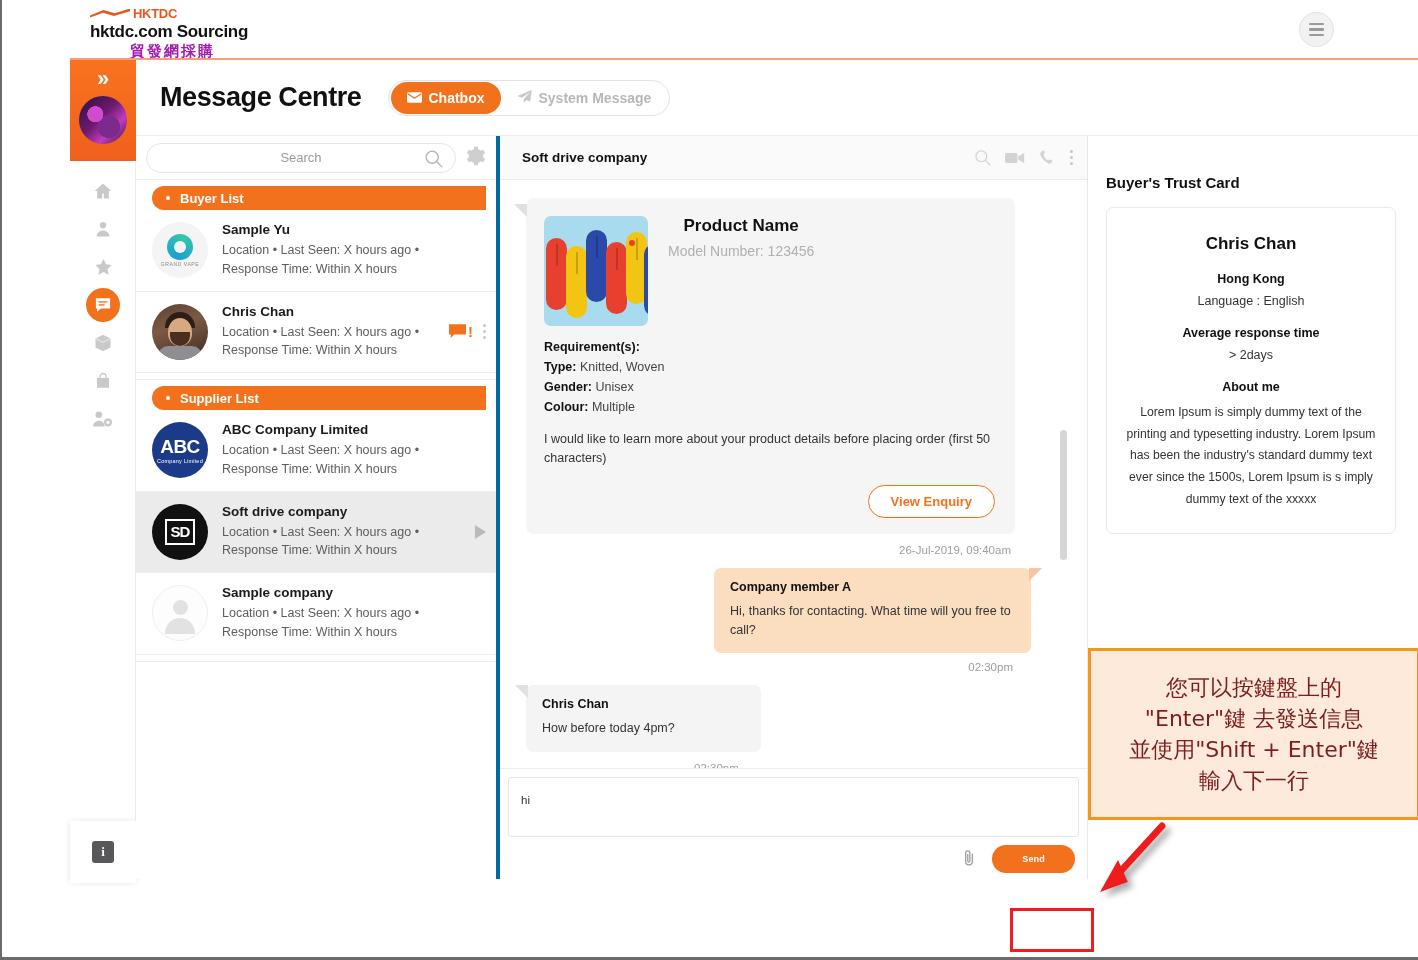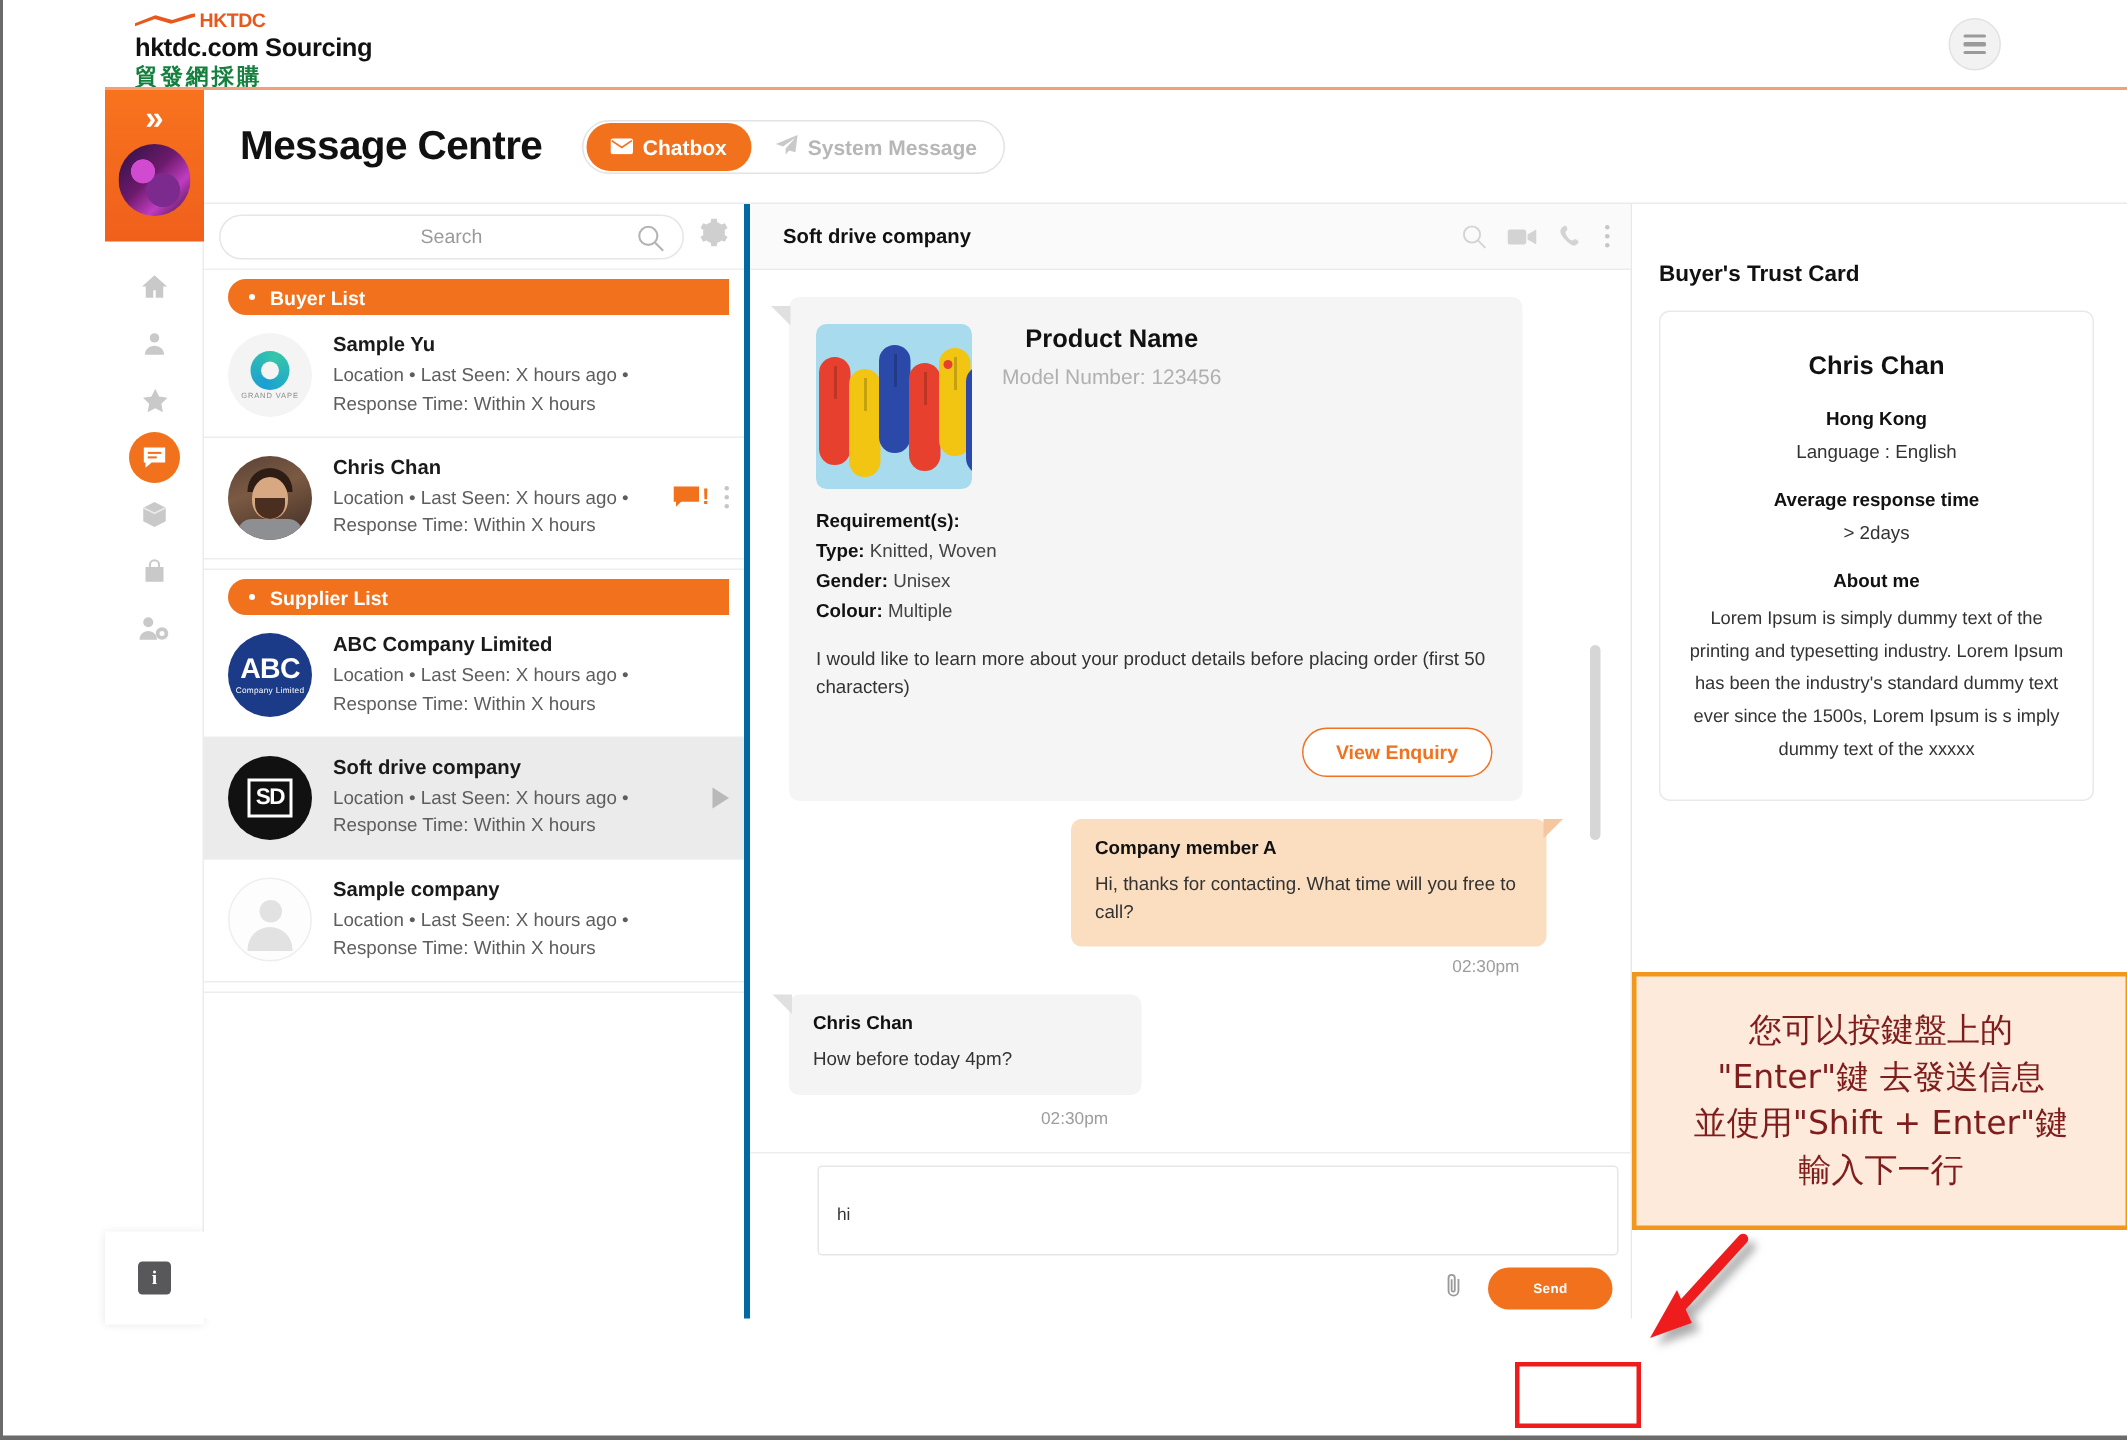--- a/index.html
+++ b/index.html
@@ -24,21 +24,21 @@
   }
   .brand-logo { display:flex; align-items:center; gap:3px; height:14px; }
   .logo-swoosh { width:40px; height:11px; position:relative; }
   .logo-swoosh:before{
     content:""; position:absolute; left:0; top:1px; width:40px; height:9px;
     background:#e8571c;
     clip-path: polygon(0% 78%, 34% 18%, 62% 54%, 100% 0%, 100% 30%, 60% 82%, 33% 46%, 0% 100%);
   }
   .logo-hktdc { font:bold 13px "Liberation Sans", sans-serif; color:#e8571c; letter-spacing:-0.3px;}
   .brand-line1 { font:bold 17px "Liberation Sans", sans-serif; color:#111; margin-top:2px; letter-spacing:-0.3px;}
-  .brand-line2 { font:bold 15px "DejaVu Sans", sans-serif; color:#15803d; letter-spacing:2px; margin-top:0px;}
+  .brand-line2 { font:bold 15px "DejaVu Sans", sans-serif; color:#a21caf; letter-spacing:2px; margin-top:0px;margin-left:40px;}
 
   .hamburger-btn {
     position:absolute; right:84px; top:12px; width:35px; height:35px;
     border-radius:50%; background:#f2f2f2; border:1px solid #e2e2e2;
     display:flex; flex-direction:column; justify-content:center; align-items:center; gap:3px;
   }
   .hamburger-btn i { display:block; width:15px; height:2.5px; background:#9a9a9a; border-radius:1px;}
 
   .orange-rule{
     position:absolute; left:68px; right:0; top:58px; height:2px; background:#f3a07a;
@@ -232,22 +232,22 @@
   .bub-out .tail{ position:absolute; right:-11px; top:0; width:0;height:0;
     border-top:13px solid #f6c79e; border-right:13px solid transparent;}
   .bub-in{ background:#f4f4f4; margin:12px 300px 0 12px;}
   .bub-in .tail{ position:absolute; left:-11px; top:0; width:0;height:0;
     border-top:13px solid #e0e0e0; border-left:13px solid transparent;}
 
   
   .composer{
     border-top:1px solid #ededed; padding:8px 8px 6px 8px; background:#fff;
   }
-  .composer-box{ border:1px solid #e6e6e6; border-radius:3px; height:60px; padding:26px 12px;
-    font:11.5px "Liberation Sans",sans-serif; color:#333;margin-left:37px;}
+  .composer-box{ border:1px solid #e6e6e6; border-radius:3px; height:60px; padding:16px 12px;
+    font:11.5px "Liberation Sans",sans-serif; color:#333;}
   .composer-bar{ display:flex; align-items:center; justify-content:flex-end; gap:16px;
     padding:8px 4px 0 0;}
   .clip{ color:#9a9a9a; }
   .send-btn{
     background:#f2711c; color:#fff; border:none; border-radius:18px; padding:9px 30px;
     font:bold 9px "Liberation Sans",sans-serif; cursor:pointer; letter-spacing:.2px;
   }
   .send-highlight{
     position:absolute; left:1008px; top:908px; width:84px; height:44px;
     border:3px solid #ee1c1c; pointer-events:none;
@@ -561,20 +561,21 @@
         <div class="req-line">
           <b>Colour:</b>
           <span>Multiple</span>
         </div>
         <div class="enq-text">I would like to learn more about your product details before placing order (first 50 characters)</div>
         <div class="enq-btnrow">
           <button class="view-enq">View Enquiry</button>
         </div>
       </div>
 
+      <div class="ts right">26-Jul-2019, 09:40am</div>
 
       <div class="bub bub-out">
         <span class="tail"></span>
         <div class="nm">Company member A</div>
         <div class="tx">Hi, thanks for contacting. What time will you free to call?</div>
       </div>
       <div class="ts right-sm">02:30pm</div>
 
       <div class="bub bub-in">
         <span class="tail"></span>

